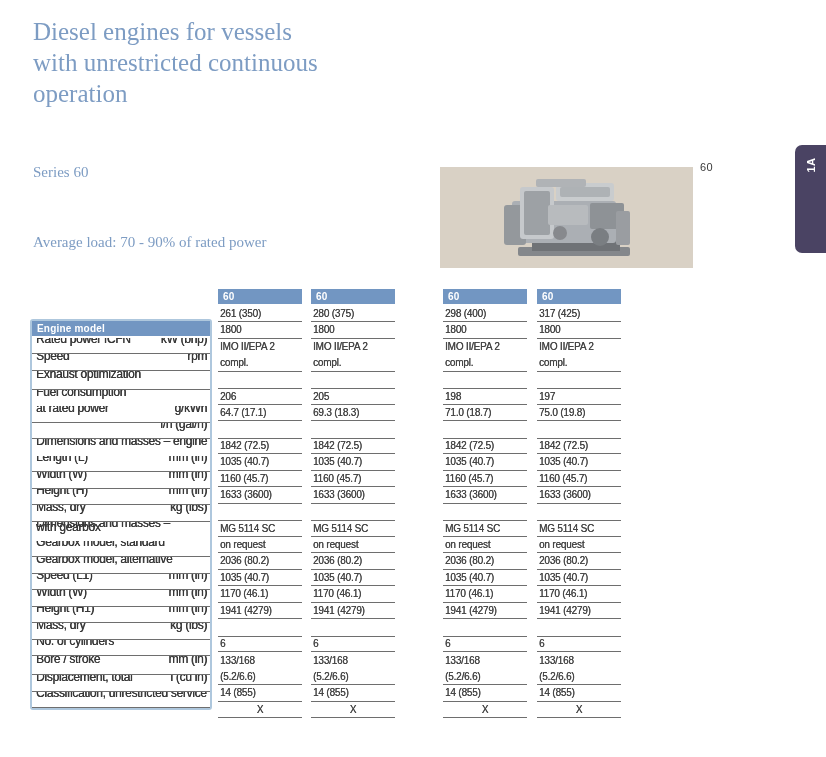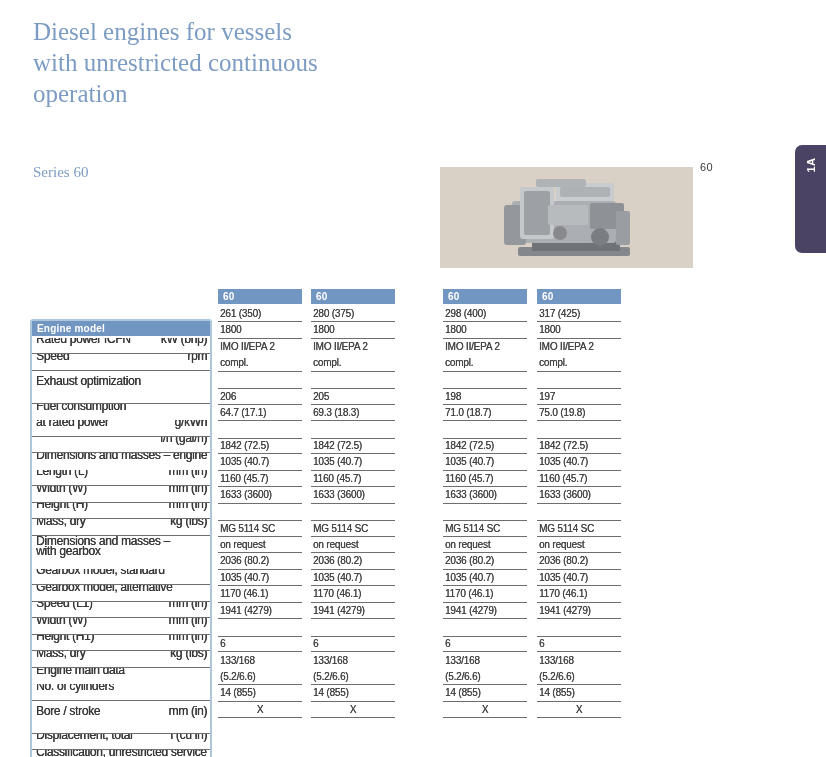--- a/index.html
+++ b/index.html
@@ -67,21 +67,21 @@
     padding-left:5px;box-sizing:border-box;white-space:nowrap;overflow:hidden;
   }
   .lrow{
     height:var(--rh);box-sizing:border-box;overflow:hidden;
     padding:0 3px 12px 4px;display:flex;flex-direction:column;
     font-size:12px;letter-spacing:-0.3px;color:var(--label-text);
     font-weight:normal;text-shadow:0.35px 0 0 currentColor;
     white-space:nowrap;
   }
   .lrow.rule{border-bottom:1px solid var(--rule-gray);}
-  .lrow.two{height:33px;}
+  .lrow.two{height:19px;}
   .lline{flex:1;display:flex;align-items:center;min-height:0;}
   .lline .unit{margin-left:auto;padding-left:4px;}
   .drow{
     height:var(--rh);box-sizing:border-box;overflow:hidden;
     display:flex;align-items:center;padding:0 2px;
     font-size:10px;letter-spacing:-0.2px;color:var(--value-text);
     text-shadow:0.2px 0 0 currentColor;white-space:nowrap;
   }
   .drow.rule{border-bottom:1px solid var(--rule-gray);}
   .drow.rtop{border-top:1px solid var(--rule-gray);}
@@ -95,20 +95,21 @@
 
 <div class="page-title">
   <div>Diesel engines for vessels</div>
   <div>with unrestricted continuous</div>
   <div>operation</div>
 </div>
 
 <div class="series-label">Series 60</div>
 
 <div class="load-block">
+  <div>Average load: 70 - 90% of rated power</div>
 </div>
 
 <div class="figure">
   <svg width="253" height="101" viewBox="0 0 253 101">
 
     <rect x="78" y="80" width="112" height="9" rx="2" fill="#84878b"></rect>
     <rect x="92" y="70" width="88" height="14" fill="#6f7276"></rect>
     <rect x="72" y="34" width="104" height="42" rx="3" fill="#abafb4"></rect>
     <rect x="64" y="38" width="22" height="40" rx="3" fill="#94989c"></rect>
     <rect x="80" y="20" width="34" height="52" rx="3" fill="#c6c9cc"></rect>
@@ -230,25 +231,20 @@
           <span class="lab">Height (H1)</span>
           <span class="unit">mm (in)</span>
         </div>
       </div>
       <div class="lrow rule">
         <div class="lline">
           <span class="lab">Mass, dry</span>
           <span class="unit">kg (lbs)</span>
         </div>
       </div>
-      <div class="lrow sec">
-        <div class="lline">
-          <span class="lab">Engine main data</span>
-        </div>
-      </div>
       <div class="lrow rule">
         <div class="lline">
           <span class="lab">No. of cylinders</span>
         </div>
       </div>
       <div class="lrow rule two">
         <div class="lline">
           <span class="lab">Bore / stroke</span>
           <span class="unit">mm (in)</span>
         </div>

